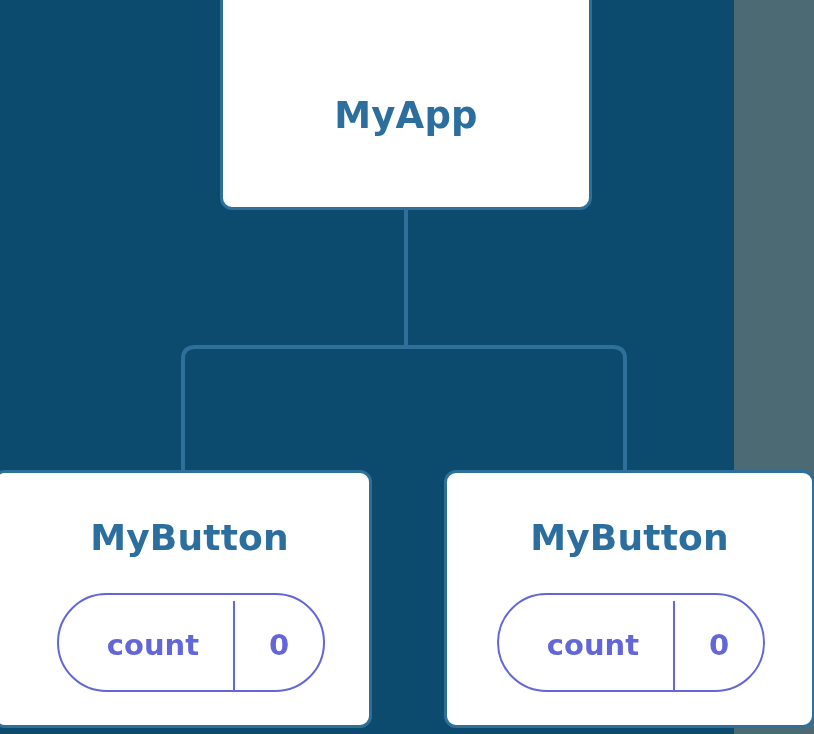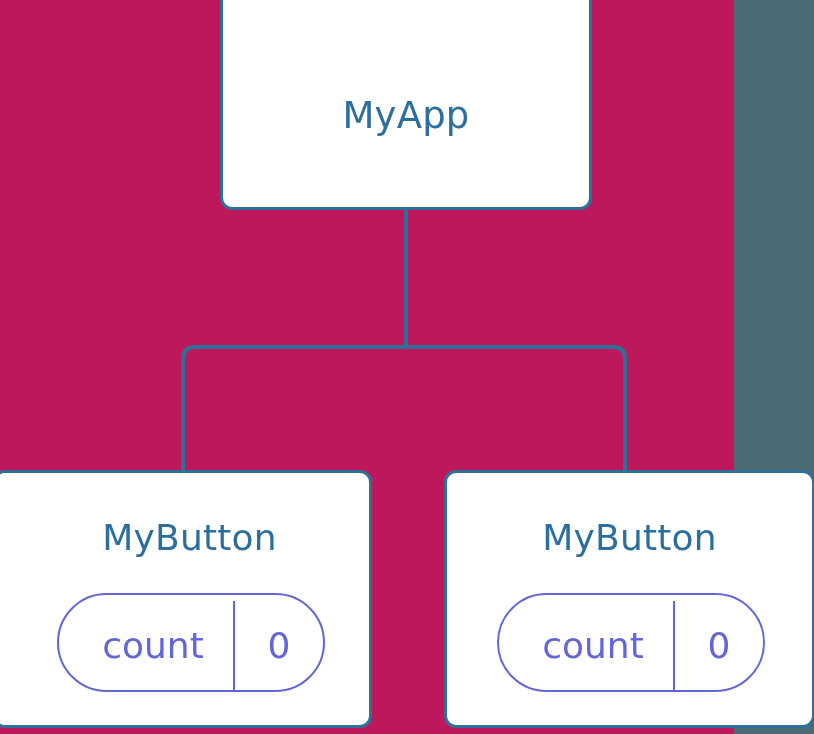--- a/index.html
+++ b/index.html
@@ -11,21 +11,22 @@
     width: 814px;
     height: 734px;
     overflow: hidden;
     background: #4c6a73;
     font-family: "DejaVu Sans", "Liberation Sans", sans-serif;
   }
   #stage {
     position: relative;
     width: 734px;
     height: 734px;
-    background: #be185d;
+    background: #0c4a6e;
+    font-weight: bold;
   }
 
   
   #edges {
     position: absolute;
     left: 0;
     top: 0;
     width: 814px;
     height: 734px;
     z-index: 1;
@@ -104,21 +105,21 @@
     left: 50px;
     width: 268px;
   }
 
   .pill-key,
   .pill-val {
     display: flex;
     align-items: center;
     justify-content: center;
     color: #6366d8;
-    font-size: 36px;
+    font-size: 29px;
     line-height: 1;
     box-sizing: border-box;
     margin-top: 6px;
   }
   .pill-key {
     width: 174px;
     padding-left: 14px;
   }
   .pill-val {
     flex: 1 1 auto;

